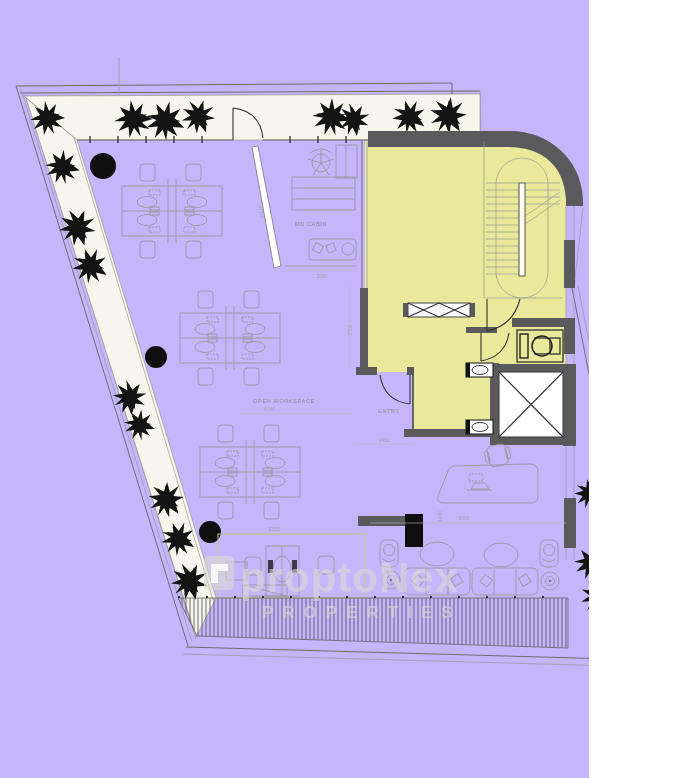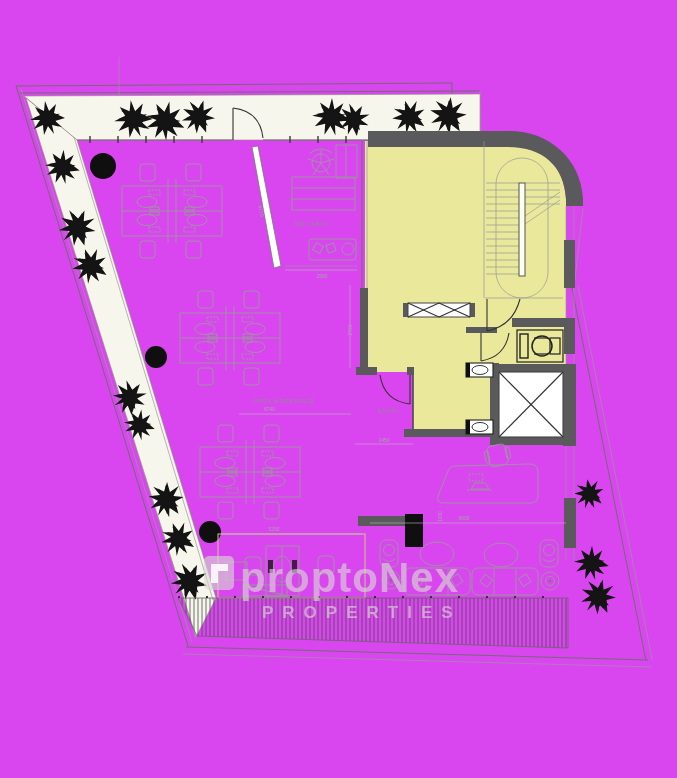--- a/index.html
+++ b/index.html
@@ -1,16 +1,16 @@
 <!DOCTYPE html>
 <html><head>
 <meta charset="utf-8">
 <style>
   html,body{margin:0;padding:0;background:#fff;}
-  #stage{position:relative;width:677px;height:778px;background:#d946ef;overflow:hidden;
+  #stage{position:relative;width:589px;height:778px;background:#c4b5fd;overflow:hidden;
          font-family:"Liberation Sans", sans-serif;}
   svg{position:absolute;left:0;top:0;}
   .ln{stroke:#6e6e6e;fill:none;stroke-width:1;}
   .thin{stroke:#9a9a9a;fill:none;stroke-width:.7;}
   .furn{stroke:#9a9a9a;fill:none;stroke-width:.9;}
   .wall{fill:#5a5a5c;stroke:none;}
   .yellow{fill:#e9e89b;stroke:none;}
   .planter{fill:#f6f6ec;stroke:#8b8b7a;stroke-width:.6;}
   .tree{fill:#141414;stroke:none;}
   .blk{fill:#0f0f0f;stroke:none;}

